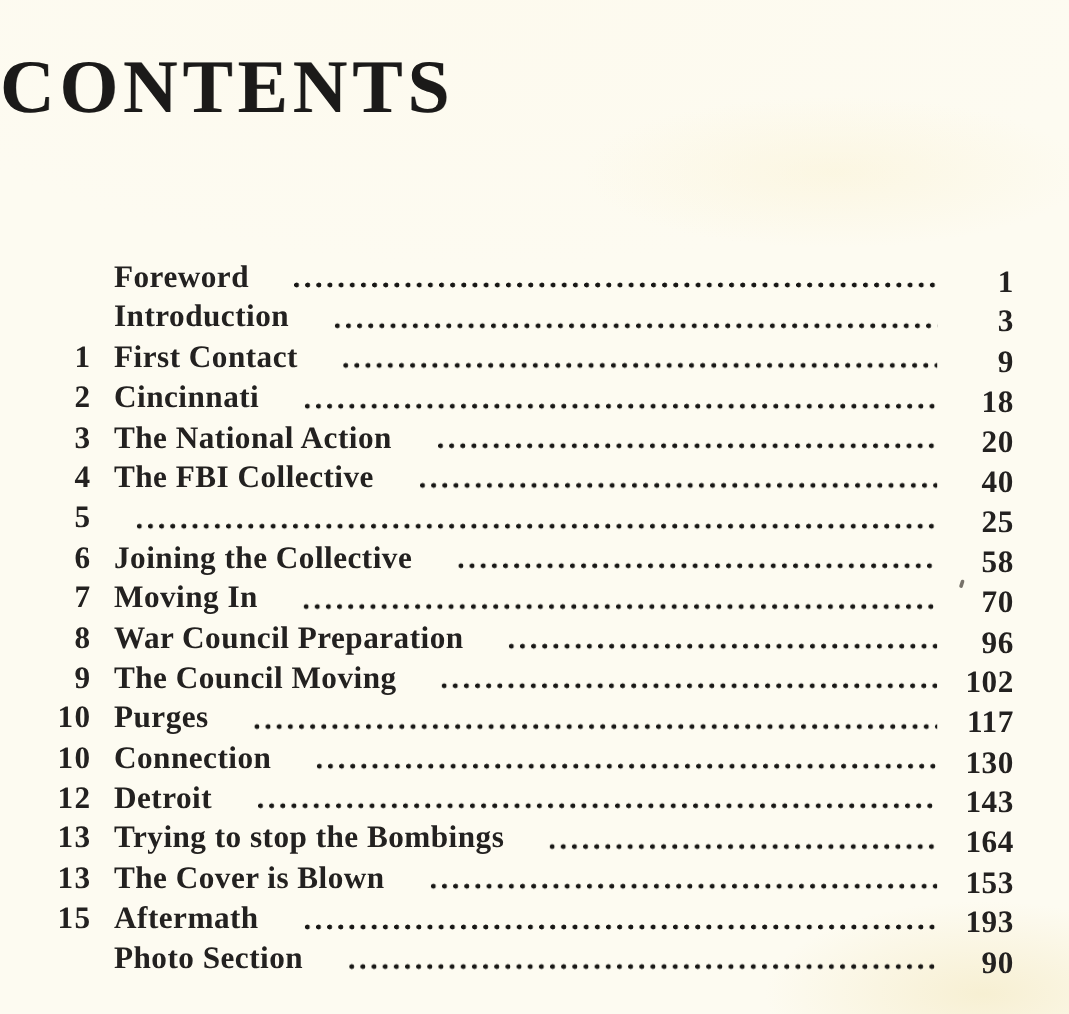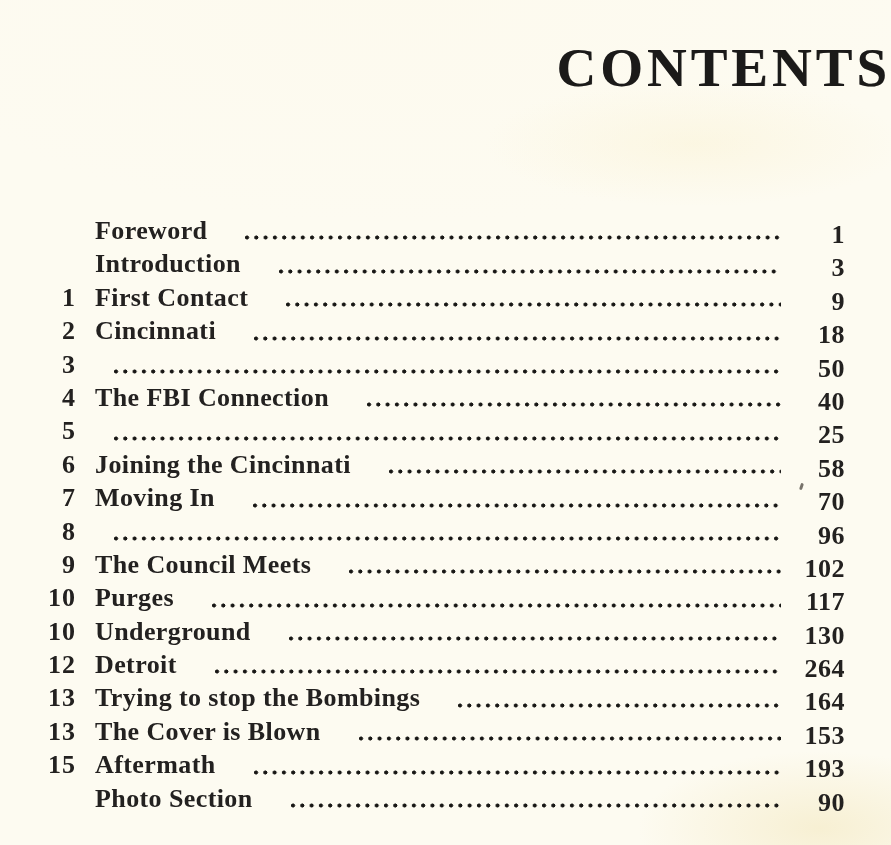--- a/index.html
+++ b/index.html
@@ -22,22 +22,22 @@
       radial-gradient(ellipse 260px 110px at 92% 98%, rgba(242, 230, 186, 0.55), rgba(242,230,186,0) 70%),
       radial-gradient(ellipse 300px 90px at 78% 17%, rgba(250, 242, 212, 0.5), rgba(250,242,212,0) 70%),
       radial-gradient(ellipse 700px 300px at 45% 0%, rgba(253, 250, 238, 0.9), rgba(253,250,238,0) 75%),
       var(--paper);
   }
   .book-title {
     position: absolute;
     top: 36px;
     left: 0;
     width: 100%;
-    text-align: right;
-    font-size: 55px;
+    text-align: left;
+    font-size: 63px;
     font-weight: 700;
     letter-spacing: 4px;
     color: var(--ink-soft);
     text-shadow: 0.4px 0.4px 0 rgba(35,33,32,0.35);
   }
   .toc {
     position: absolute;
     top: 214px;
     left: 42px;
     width: 803px; 
@@ -113,74 +113,76 @@
     <span class="pg">9</span>
   </div>
       <div class="row">
     <span class="num">2</span>
     <span class="ttl">Cincinnati</span>
     <span class="lead"></span>
     <span class="pg">18</span>
   </div>
       <div class="row">
     <span class="num">3</span>
-    <span class="lead"></span>
-    <span class="pg">50</span>
+    <span class="ttl">The National Action</span>
+    <span class="lead"></span>
+    <span class="pg">20</span>
   </div>
       <div class="row">
     <span class="num">4</span>
-    <span class="ttl">The FBI Connection</span>
+    <span class="ttl">The FBI Collective</span>
     <span class="lead"></span>
     <span class="pg">40</span>
   </div>
       <div class="row">
     <span class="num">5</span>
     <span class="lead"></span>
     <span class="pg">25</span>
   </div>
       <div class="row">
     <span class="num">6</span>
-    <span class="ttl">Joining the Cincinnati</span>
+    <span class="ttl">Joining the Collective</span>
     <span class="lead"></span>
     <span class="pg">58</span>
   </div>
       <div class="row">
     <span class="num">7</span>
     <span class="ttl">Moving In</span>
     <span class="lead"></span>
     <span class="pg">70</span>
   </div>
       <div class="row">
     <span class="num">8</span>
+    <span class="ttl">War Council Preparation</span>
     <span class="lead"></span>
     <span class="pg">96</span>
   </div>
       <div class="row">
     <span class="num">9</span>
-    <span class="ttl">The Council Meets</span>
+    <span class="ttl">The Council Moving</span>
     <span class="lead"></span>
     <span class="pg">102</span>
   </div>
       <div class="row">
     <span class="num">10</span>
     <span class="ttl">Purges</span>
     <span class="lead"></span>
     <span class="pg">117</span>
   </div>
       <div class="row">
     <span class="num">10</span>
-    <span class="ttl">Underground</span>
+    <span class="ttl">Connection</span>
     <span class="lead"></span>
     <span class="pg">130</span>
   </div>
       <div class="row">
     <span class="num">12</span>
     <span class="ttl">Detroit</span>
     <span class="lead"></span>
-    <span class="pg">264</span>
+    <span class="pg">143</span>
   </div>
       <div class="row">
     <span class="num">13</span>
     <span class="ttl">Trying to stop the Bombings</span>
     <span class="lead"></span>
     <span class="pg">164</span>
   </div>
       <div class="row">
     <span class="num">13</span>
     <span class="ttl">The Cover is Blown</span>

